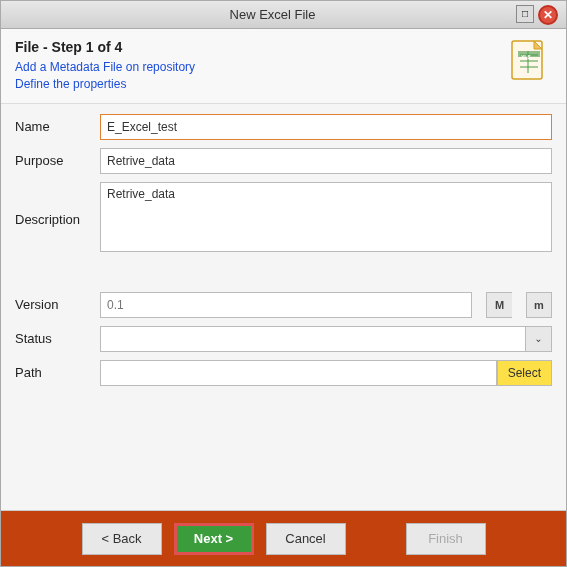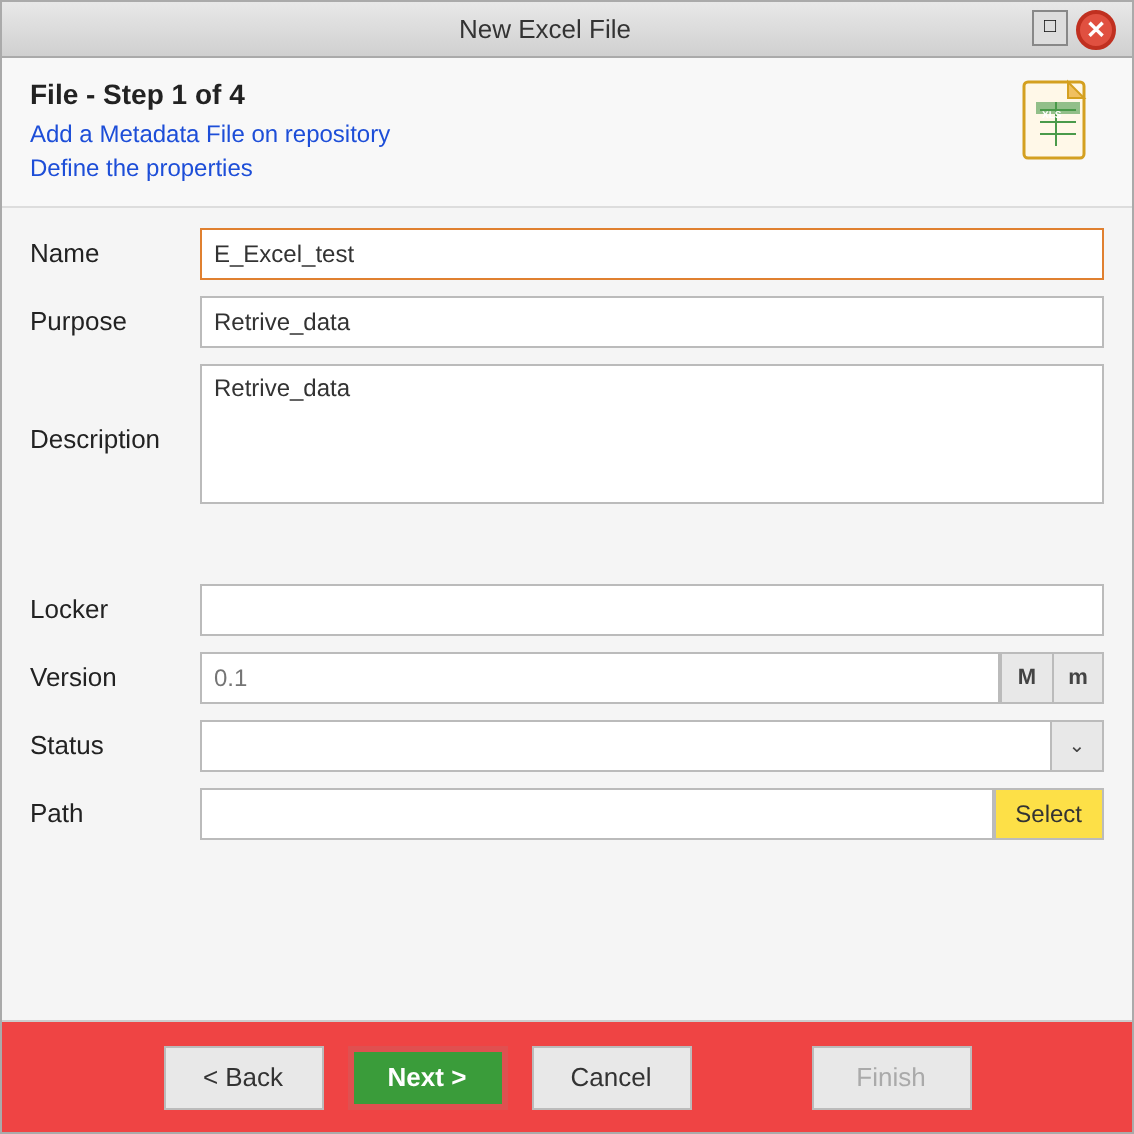--- a/index.html
+++ b/index.html
@@ -149,21 +149,21 @@
       font-size: 12px;
       background: white;
       color: #333;
       resize: none;
       font-family: Arial, sans-serif;
       vertical-align: top;
     }
     .version-row {
       display: flex;
       align-items: center;
-      gap: 0;
+      gap: 14px;
     }
     .version-input {
       flex: 1;
       height: 26px;
       border: 1px solid #bbb;
       border-right: none;
       padding: 2px 6px;
       font-size: 12px;
       background: white;
       color: #aaa;
@@ -230,21 +230,21 @@
       height: 26px;
       padding: 0 10px;
       border: 1px solid #bbb;
       background: #fde047;
       cursor: pointer;
       font-size: 12px;
       color: #333;
       white-space: nowrap;
     }
     .dialog-footer {
-      background: #ef4444;
+      background: #c2410c;
       border-top: 1px solid #ccc;
       padding: 10px 14px;
       display: flex;
       align-items: center;
       justify-content: center;
       gap: 12px;
       height: 56px;
     }
     .footer-btn {
       height: 32px;
@@ -329,26 +329,20 @@
     <div class="form-row" style="align-items:center;">
       <div class="form-label" style="padding-top:5px;">Description</div>
       <div class="form-control">
         <textarea class="description-input" style="">Retrive_data</textarea>
       </div>
     </div>
 
     <div class="form-row">
     </div>
 
-    <div class="form-row">
-      <div class="form-label">Locker</div>
-      <div class="form-control">
-        <input type="text" style="">
-      </div>
-    </div>
 
     <div class="form-row">
       <div class="form-label">Version</div>
       <div class="form-control version-row">
         <input type="text" class="version-input placeholder-style" placeholder="0.1" style="">
         <button class="version-btn">M</button>
         <button class="version-btn" style="border-left:1px solid #bbb;">m</button>
       </div>
     </div>
 

